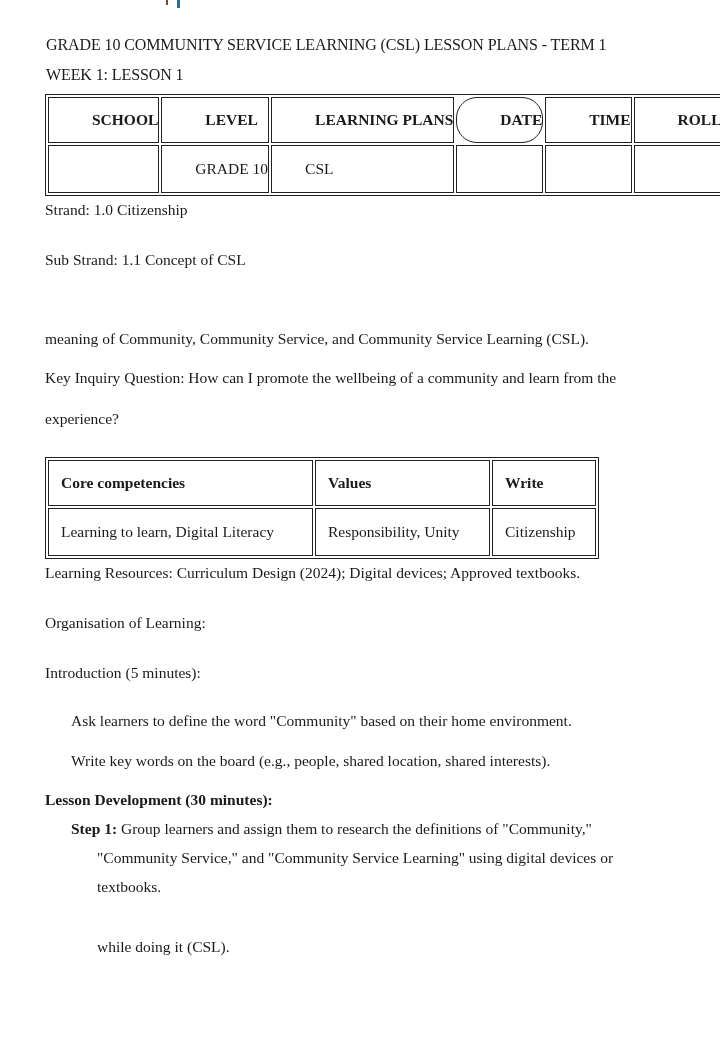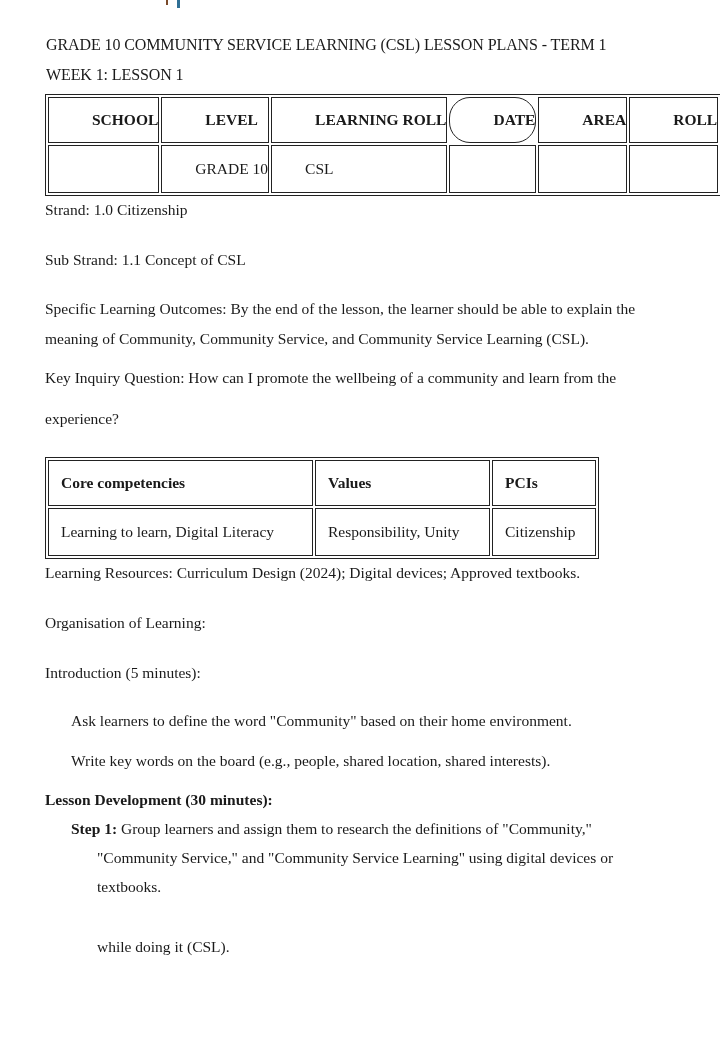--- a/index.html
+++ b/index.html
@@ -80,51 +80,50 @@
   </div>
 
   <div class="abs title" style="left:46px; top:36px;">GRADE 10 COMMUNITY SERVICE LEARNING (CSL) LESSON PLANS - TERM 1</div>
   <div class="abs title" style="left:46px; top:66px;">WEEK 1: LESSON 1</div>
 
   <table class="grid" id="info-table">
     <tbody>
         <tr class="r1">
       <td class="head" style="width:91px;">SCHOOL</td>
       <td class="head" style="width:94px;">LEVEL</td>
-      <td class="head" style="width:164px;">LEARNING ROLL</td>
+      <td class="head" style="width:164px;">LEARNING PLANS</td>
       <td class="head" style="width:62px;border-radius:21px;">DATE</td>
-      <td class="head" style="width:62px;">AREA</td>
+      <td class="head" style="width:62px;">TIME</td>
       <td class="head" style="width:61px;">ROLL</td>
     </tr>
     <tr class="r2">
       <td></td>
       <td>GRADE 10</td>
       <td>CSL</td>
       <td></td>
       <td></td>
       <td></td>
     </tr>
   </tbody>
     </table>
 
   <div class="abs para" style="left:45px; top:195px;">Strand: 1.0 Citizenship</div>
   <div class="abs para" style="left:45px; top:245px;">Sub Strand: 1.1 Concept of CSL</div>
 
-  <div class="abs para" style="left:45px; top:294px;">Specific Learning Outcomes: By the end of the lesson, the learner should be able to explain the</div>
   <div class="abs para" style="left:45px; top:324px;">meaning of Community, Community Service, and Community Service Learning (CSL).</div>
 
   <div class="abs para" style="left:45px; top:363px;">Key Inquiry Question: How can I promote the wellbeing of a community and learn from the</div>
   <div class="abs para" style="left:45px; top:404px;">experience?</div>
 
   <table class="grid" id="comp-table">
     <tbody>
         <tr class="r1">
       <td class="head" style="width:251px;">Core competencies</td>
       <td class="head" style="width:161px;">Values</td>
-      <td class="head" style="width:90px;">PCIs</td>
+      <td class="head" style="width:90px;">Write</td>
     </tr>
     <tr class="r2">
       <td>Learning to learn, Digital Literacy</td>
       <td>Responsibility, Unity</td>
       <td>Citizenship</td>
     </tr>
   </tbody>
     </table>
 
   <div class="abs para" style="left:45px; top:558px;">Learning Resources: Curriculum Design (2024); Digital devices; Approved textbooks.</div>

